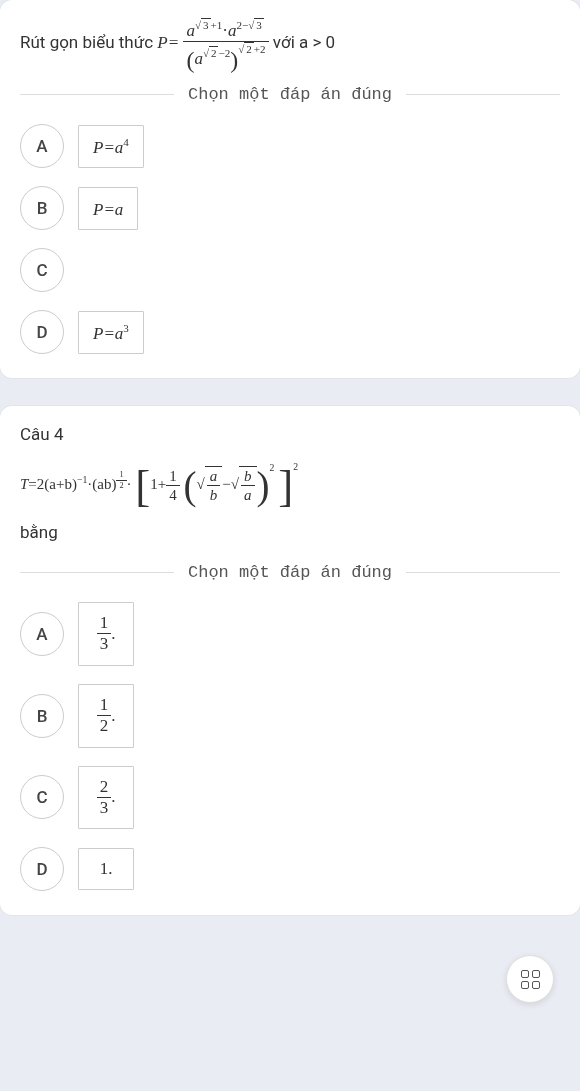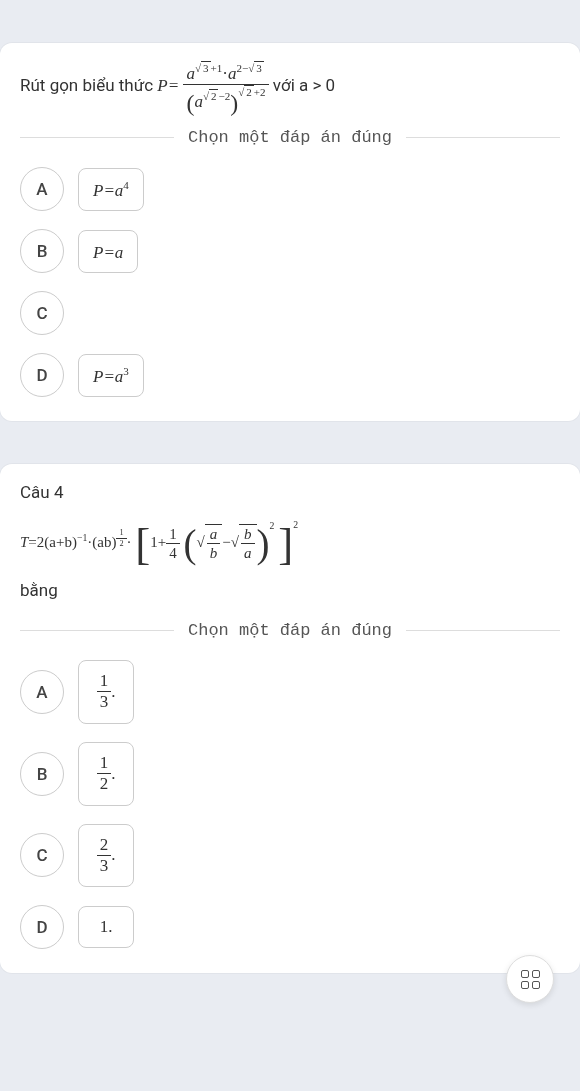--- a/index.html
+++ b/index.html
@@ -9,21 +9,20 @@
     width: 580px;
     color: #333;
     font-size: 17px;
   }
   .card {
     background: #fff;
     border-radius: 12px;
     padding: 18px 20px 24px 20px;
     margin-bottom: 28px;
     box-shadow: 0 0 0 1px rgba(0,0,0,0.03);
-    margin-top: 43px;
   }
   .question-text { line-height: 1.7; }
   .math { font-family: "Cambria Math", "STIXGeneral", "Times New Roman", serif; font-style: italic; }
   .upright { font-style: normal; }
   .frac {
     display: inline-block;
     vertical-align: middle;
     text-align: left;
     font-style: normal;
   }
@@ -49,21 +48,21 @@
     width: 44px; height: 44px;
     border: 1px solid #ccc;
     border-radius: 50%;
     display: flex; align-items: center; justify-content: center;
     font-weight: 500;
     color: #444;
     flex-shrink: 0;
   }
   .option-content {
     border: 1px solid #ccc;
-    border-radius: 8px;
+    border-radius: 1px;
     padding: 10px 14px;
     min-width: 56px;
     display: flex;
     align-items: center;
     justify-content: center;
     font-family: "Cambria Math","STIXGeneral","Times New Roman",serif;
   }
   .qnum { font-weight: 400; margin-bottom: 6px; }
   .expr-big { white-space: nowrap; }
   .bigparen {

